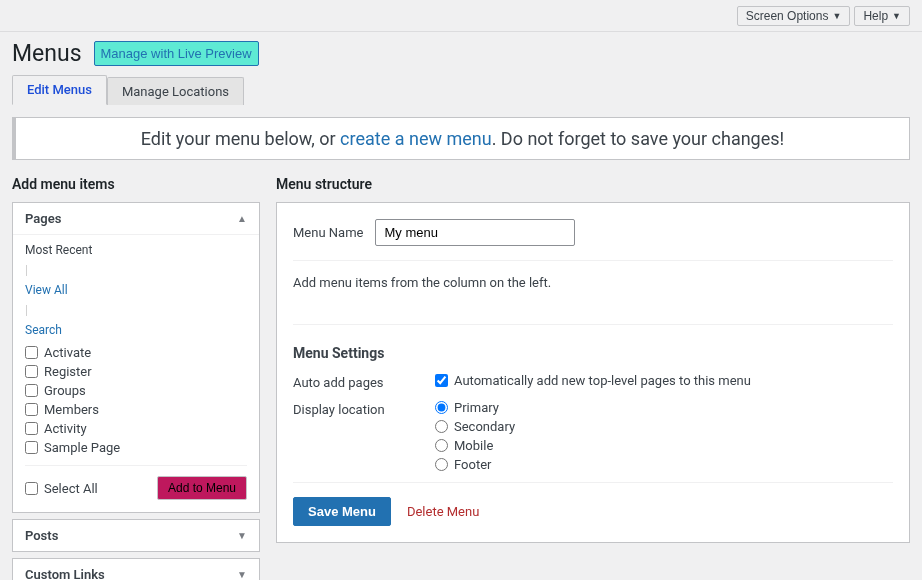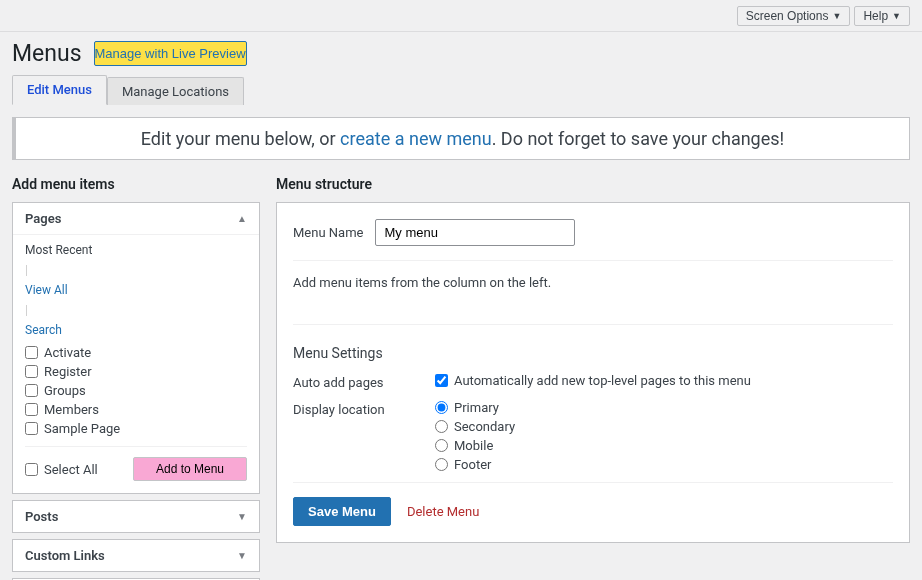--- a/index.html
+++ b/index.html
@@ -31,25 +31,25 @@
 
     .page-header {
       background: #f0f0f1;
       padding: 8px 12px 0 12px;
       display: flex;
       align-items: center;
       gap: 12px;
     }
     .page-title { font-size: 23px; font-weight: 400; color: #1d2327; margin: 0; }
     .live-preview-btn {
-      background: #fde047;
+      background: #5eead4;
       border: 1px solid #2271b1;
       color: #2271b1;
       border-radius: 2px;
-      padding: 4px 0;
+      padding: 4px 6px;
       font-size: 13px;
       cursor: pointer;
     }
 
     .tabs-bar {
       background: #f0f0f1;
       padding: 8px 0 0 12px;
       display: flex;
       gap: 0;
     }
@@ -121,24 +121,24 @@
     .checkbox-item input[type="checkbox"] { cursor: pointer; }
 
     .pages-footer {
       border-top: 1px solid #f0f0f1;
       padding-top: 10px;
       display: flex;
       align-items: center;
       justify-content: space-between;
     }
     .add-to-menu-btn {
-      background: #f9a8d4;
-      border: 1px solid #c3c4c7;
-      border-radius: 2px;
-      padding: 4px 22px;
+      background: #be185d;
+      border: 1px solid #c3c4c7;
+      border-radius: 2px;
+      padding: 4px 10px;
       font-size: 12px;
       cursor: pointer;
       text-align: right;
     }
 
     .menu-structure-box {
       background: #fff;
       border: 1px solid #c3c4c7;
       padding: 16px;
     }
@@ -160,21 +160,21 @@
     }
     .menu-hint {
       font-size: 13px;
       color: #3c434a;
       margin-bottom: 20px;
       padding-bottom: 14px;
       border-bottom: 1px solid #f0f0f1;
       min-height: 50px;
     }
 
-    .menu-settings-title { font-size: 14px; font-weight: 400; margin-bottom: 12px; }
+    .menu-settings-title { font-size: 14px; font-weight: 700; margin-bottom: 12px; }
     .settings-row {
       display: flex;
       gap: 12px;
       margin-bottom: 10px;
       font-size: 13px;
     }
     .settings-row .settings-label { width: 130px; color: #3c434a; padding-top: 2px; }
     .settings-row .settings-value { display: flex; flex-direction: column; gap: 4px; }
 
     .checkbox-row { display: flex; align-items: center; gap: 6px; }
@@ -263,20 +263,24 @@
             <label class="checkbox-item">
               <input type="checkbox" style="">
               <span>Groups</span>
             </label>
             <label class="checkbox-item">
               <input type="checkbox" style="">
               <span>Members</span>
             </label>
             <label class="checkbox-item">
               <input type="checkbox" style="">
+              <span>Activity</span>
+            </label>
+            <label class="checkbox-item">
+              <input type="checkbox" style="">
               <span>Sample Page</span>
             </label>
           </div>
           <div class="pages-footer">
             <label class="checkbox-item">
               <input type="checkbox" style="">
               <span>Select All</span>
             </label>
             <button class="add-to-menu-btn">Add to Menu</button>
           </div>

